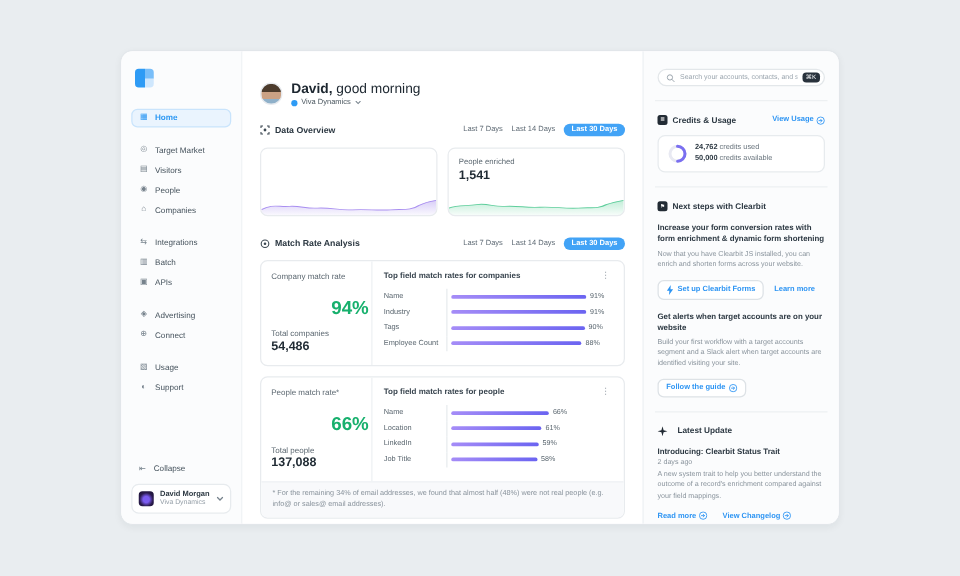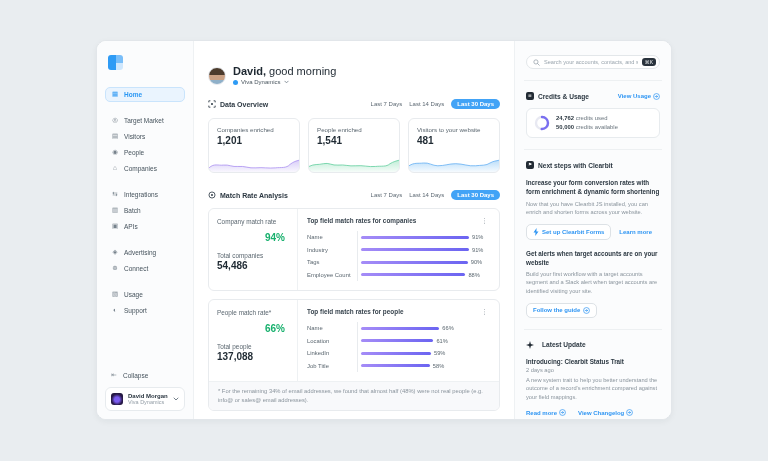--- a/index.html
+++ b/index.html
@@ -30,21 +30,21 @@
   .user-card { margin-top:5px; background:#fff; border:1px solid #e7ebee; border-radius:6px; padding:5px 5px;
                display:flex; align-items:center; gap:5px; cursor:pointer; }
   .user-avatar { width:12px; height:12px; border-radius:3px; flex-shrink:0;
                  background:radial-gradient(circle at 50% 55%, #7b5cf0 0 28%, #2a1b4d 60%, #17102e 100%); }
   .user-meta { flex:1; min-width:0; }
   .user-name { font-size:6px; font-weight:bold; color:#2c3842; white-space:nowrap; }
   .user-co { font-size:5.5px; color:#939da6; white-space:nowrap; }
 
   
   .main { width:320px; flex-shrink:0; padding:24px 14px 0; background:#fff; }
-  .greet-row { display:flex; gap:7px; align-items:flex-end; }
+  .greet-row { display:flex; gap:7px; align-items:center; }
   .avatar { width:18px; height:18px; border-radius:50%; flex-shrink:0; border:1px solid #e7eaee;
             background:linear-gradient(180deg,#4c3b2c 0 42%, #caa184 42% 78%, #8fb0c9 78%); }
   .greet-name { font-size:11px; color:#1d2730; }
   .greet-name b { font-weight:bold; }
   .ws-row { display:flex; align-items:center; gap:3px; margin-top:2px; cursor:pointer; }
   .ws-dot { width:5px; height:5px; border-radius:50%; background:#2e9bf5; }
   .ws-name { font-size:6px; color:#4a565f; }
 
   .sec-head { display:flex; align-items:center; margin-top:14px; }
   .sec-head.second { margin-top:17px; }
@@ -59,21 +59,21 @@
                display:flex; flex-direction:column; }
   .stat-pad { padding:7px 8px 0; }
   .stat-label { font-size:6.2px; color:#5b6770; }
   .stat-value { font-size:10px; font-weight:bold; color:#1f2a33; margin-top:2px; }
   .spark { margin-top:auto; display:block; width:100%; height:18px; }
 
   .panel { border:1px solid #e8ebee; border-radius:6px; margin-top:8px; background:#fff; overflow:hidden; }
   .panel-body { display:flex; }
   .p-left { width:88px; padding:9px 8px; flex-shrink:0; }
   .rate-label { font-size:6.4px; color:#5b6770; }
-  .rate-value { font-size:10px; font-weight:bold; color:#17b06d; margin-top:7px;padding-left:48px; }
+  .rate-value { font-size:15px; font-weight:bold; color:#17b06d; margin-top:13px;padding-left:48px; }
   .total-label { font-size:6.4px; color:#5b6770; margin-top:9px; }
   .total-value { font-size:10px; font-weight:bold; color:#1f2a33; margin-top:1px; }
   .p-right { flex:1; border-left:1px solid #eef1f3; padding:8px 9px 9px; }
   .chart-head { display:flex; align-items:center; }
   .chart-title { font-size:6.4px; color:#39454f; font-weight:bold; }
   .kebab { margin-left:auto; color:#8a949d; font-size:7px; cursor:pointer; line-height:1; padding:0 2px; }
   .bar-rows { margin-top:7px; }
   .bar-row { display:flex; align-items:center; height:12.5px; }
   .bar-label { width:50px; font-size:5.9px; color:#5b6770; flex-shrink:0; }
   .bar-track { flex:1; display:flex; align-items:center; gap:3px; border-left:1px solid #e8ebee; padding-left:3px; align-self:stretch; }
@@ -224,24 +224,20 @@
       <span class="sec-title">Data Overview</span>
       <div class="tabs">
         <span class="tab">Last 7 Days</span>
         <span class="tab">Last 14 Days</span>
         <span class="tab active">Last 30 Days</span>
       </div>
     </div>
 
     <div class="cards-row">
       <div class="stat-card">
-        <div class="stat-pad">
-          <div class="stat-label">Companies enriched</div>
-          <div class="stat-value">1,201</div>
-        </div>
         <svg class="spark" viewBox="0 0 100 26" preserveAspectRatio="none">
           <defs>
               <linearGradient id="g1" x1="0" y1="0" x2="0" y2="1">
                 <stop offset="0" stop-color="#b9a6f2" stop-opacity=".55"></stop>
                 <stop offset="1" stop-color="#b9a6f2" stop-opacity=".08"></stop>
               </linearGradient>
             </defs>
           <path d="M0,20 C6,13 10,17 16,16 C22,15 26,19 32,18 C40,17 44,21 52,20 C60,19 66,21 74,20 C80,19 86,21 90,15 C94,11 97,10 100,9 L100,26 L0,26 Z" fill="url(#g1)"></path>
           <path d="M0,20 C6,13 10,17 16,16 C22,15 26,19 32,18 C40,17 44,21 52,20 C60,19 66,21 74,20 C80,19 86,21 90,15 C94,11 97,10 100,9" fill="none" stroke="#a98ff0" stroke-width="1"></path>
         </svg>
@@ -255,36 +251,20 @@
           <defs>
               <linearGradient id="g2" x1="0" y1="0" x2="0" y2="1">
                 <stop offset="0" stop-color="#8fdfb8" stop-opacity=".55"></stop>
                 <stop offset="1" stop-color="#8fdfb8" stop-opacity=".08"></stop>
               </linearGradient>
             </defs>
           <path d="M0,18 C6,14 10,16 16,14 C22,12 26,17 32,16 C40,15 44,18 52,17 C60,16 66,19 74,18 C80,17 86,19 90,14 C94,11 97,10 100,9 L100,26 L0,26 Z" fill="url(#g2)"></path>
           <path d="M0,18 C6,14 10,16 16,14 C22,12 26,17 32,16 C40,15 44,18 52,17 C60,16 66,19 74,18 C80,17 86,19 90,14 C94,11 97,10 100,9" fill="none" stroke="#5fce9c" stroke-width="1"></path>
         </svg>
       </div>
-      <div class="stat-card">
-        <div class="stat-pad">
-          <div class="stat-label">Visitors to your website</div>
-          <div class="stat-value">481</div>
-        </div>
-        <svg class="spark" viewBox="0 0 100 26" preserveAspectRatio="none">
-          <defs>
-              <linearGradient id="g3" x1="0" y1="0" x2="0" y2="1">
-                <stop offset="0" stop-color="#8ec8f7" stop-opacity=".6"></stop>
-                <stop offset="1" stop-color="#8ec8f7" stop-opacity=".08"></stop>
-              </linearGradient>
-            </defs>
-          <path d="M0,17 C6,12 10,14 16,13 C22,12 26,17 32,17 C40,17 44,14 52,14 C60,14 66,18 74,17 C80,16 86,17 90,13 C94,10 97,10 100,9 L100,26 L0,26 Z" fill="url(#g3)"></path>
-          <path d="M0,17 C6,12 10,14 16,13 C22,12 26,17 32,17 C40,17 44,14 52,14 C60,14 66,18 74,17 C80,16 86,17 90,13 C94,10 97,10 100,9" fill="none" stroke="#62aef2" stroke-width="1"></path>
-        </svg>
-      </div>
     </div>
 
     <div class="sec-head second">
       <span class="sec-ico">
         <svg class="ic" width="8" height="8" viewBox="0 0 10 10">
             <circle cx="5" cy="5" r="3.8" stroke="#3c4852" fill="none" stroke-width="1.1"></circle>
             <circle cx="5" cy="5" r="1.3" fill="#3c4852"></circle>
           </svg>
       </span>
       <span class="sec-title">Match Rate Analysis</span>

